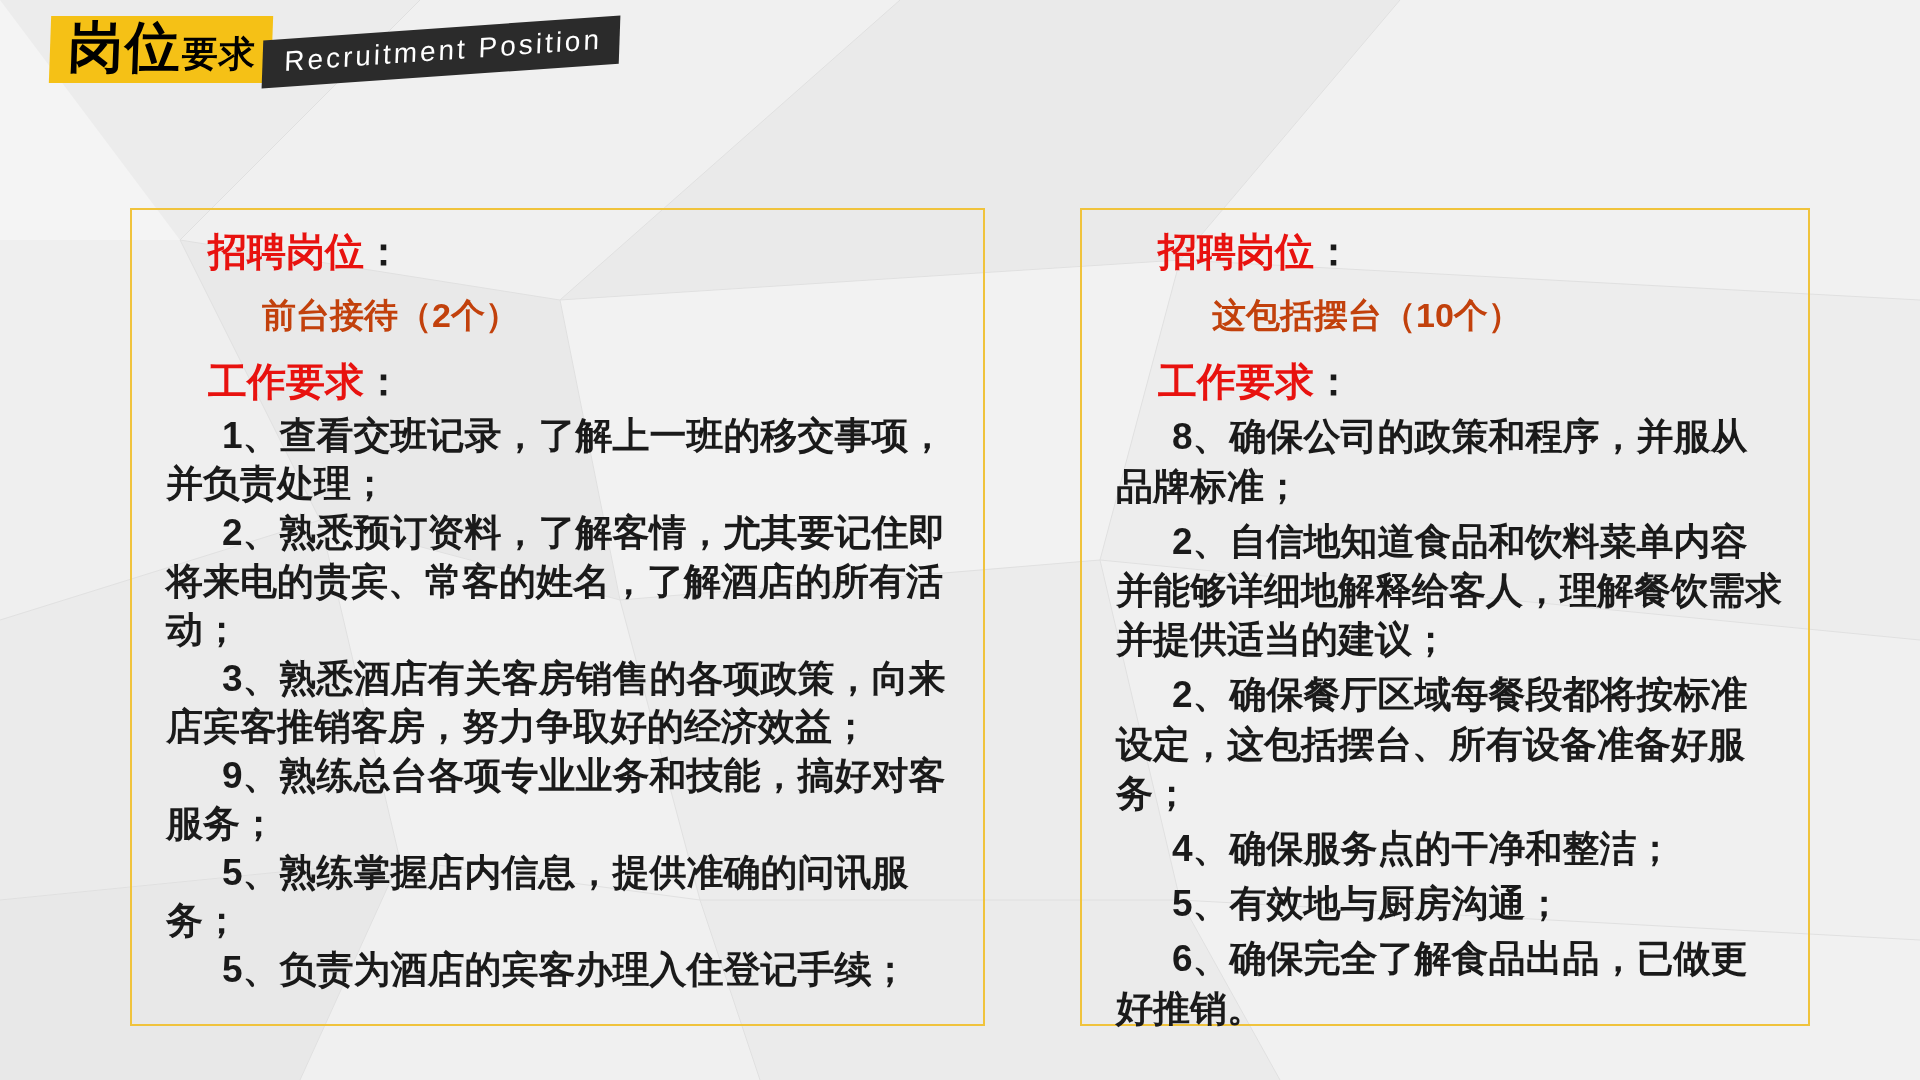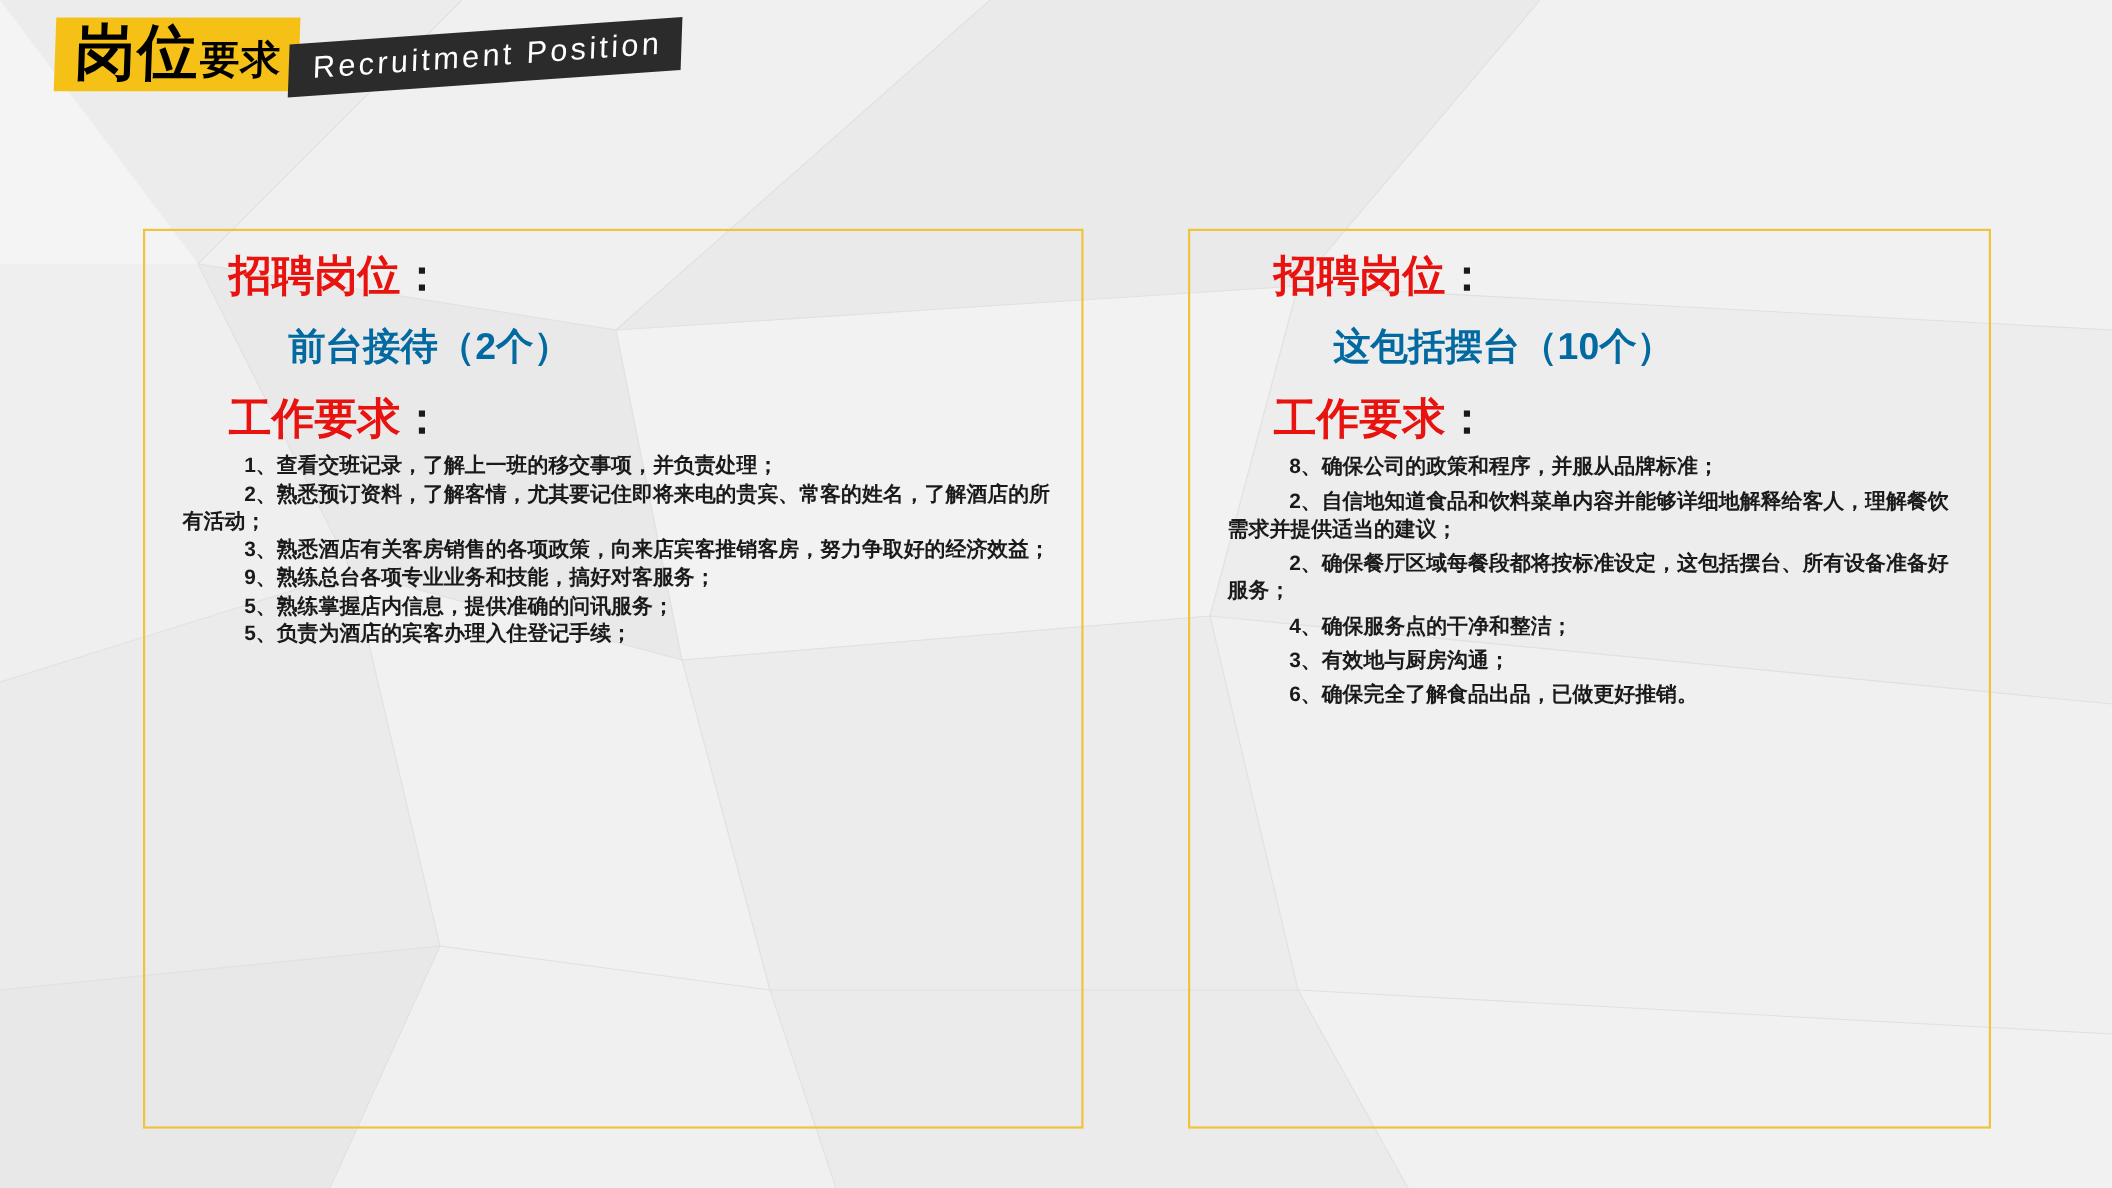--- a/index.html
+++ b/index.html
@@ -97,34 +97,34 @@
     font-weight: bold;
     line-height: 1.25;
     margin: 0 0 2px 42px;
   }
   .label .colon {
     color: #1a1a1a;
   }
   .position-name {
     font-size: 34px;
     font-weight: bold;
-    color: #0369a1;
+    color: #c2410c;
     margin: 18px 0 22px 96px;
     line-height: 1.2;
   }
   .label.req {
     margin-top: 4px;
   }
   .req-list {
     margin: 6px 0 0 0;
     padding: 0;
     list-style: none;
   }
   .req-list li {
-    font-size: 19px;
+    font-size: 37px;
     font-weight: bold;
     color: #1a1a1a;
     line-height: 1.30;
     text-indent: 56px;
     margin-bottom: 1px;
     letter-spacing: 0px;
   }
   .card-right .req-list li {
     line-height: 1.33;
     margin-bottom: 6px;
@@ -195,16 +195,16 @@
   </div>
   <div class="position-name">这包括摆台（10个）</div>
   <div class="label req">
     <span>工作要求</span><span class="colon">：</span>
   </div>
   <ul class="req-list">
     <li>8、确保公司的政策和程序，并服从品牌标准；</li>
     <li>2、自信地知道食品和饮料菜单内容并能够详细地解释给客人，理解餐饮需求并提供适当的建议；</li>
     <li>2、确保餐厅区域每餐段都将按标准设定，这包括摆台、所有设备准备好服务；</li>
     <li>4、确保服务点的干净和整洁；</li>
-    <li>3、有效地与厨房沟通；</li>
+    <li>5、有效地与厨房沟通；</li>
     <li>6、确保完全了解食品出品，已做更好推销。</li>
   </ul>
 </div>
 
 </body></html>

